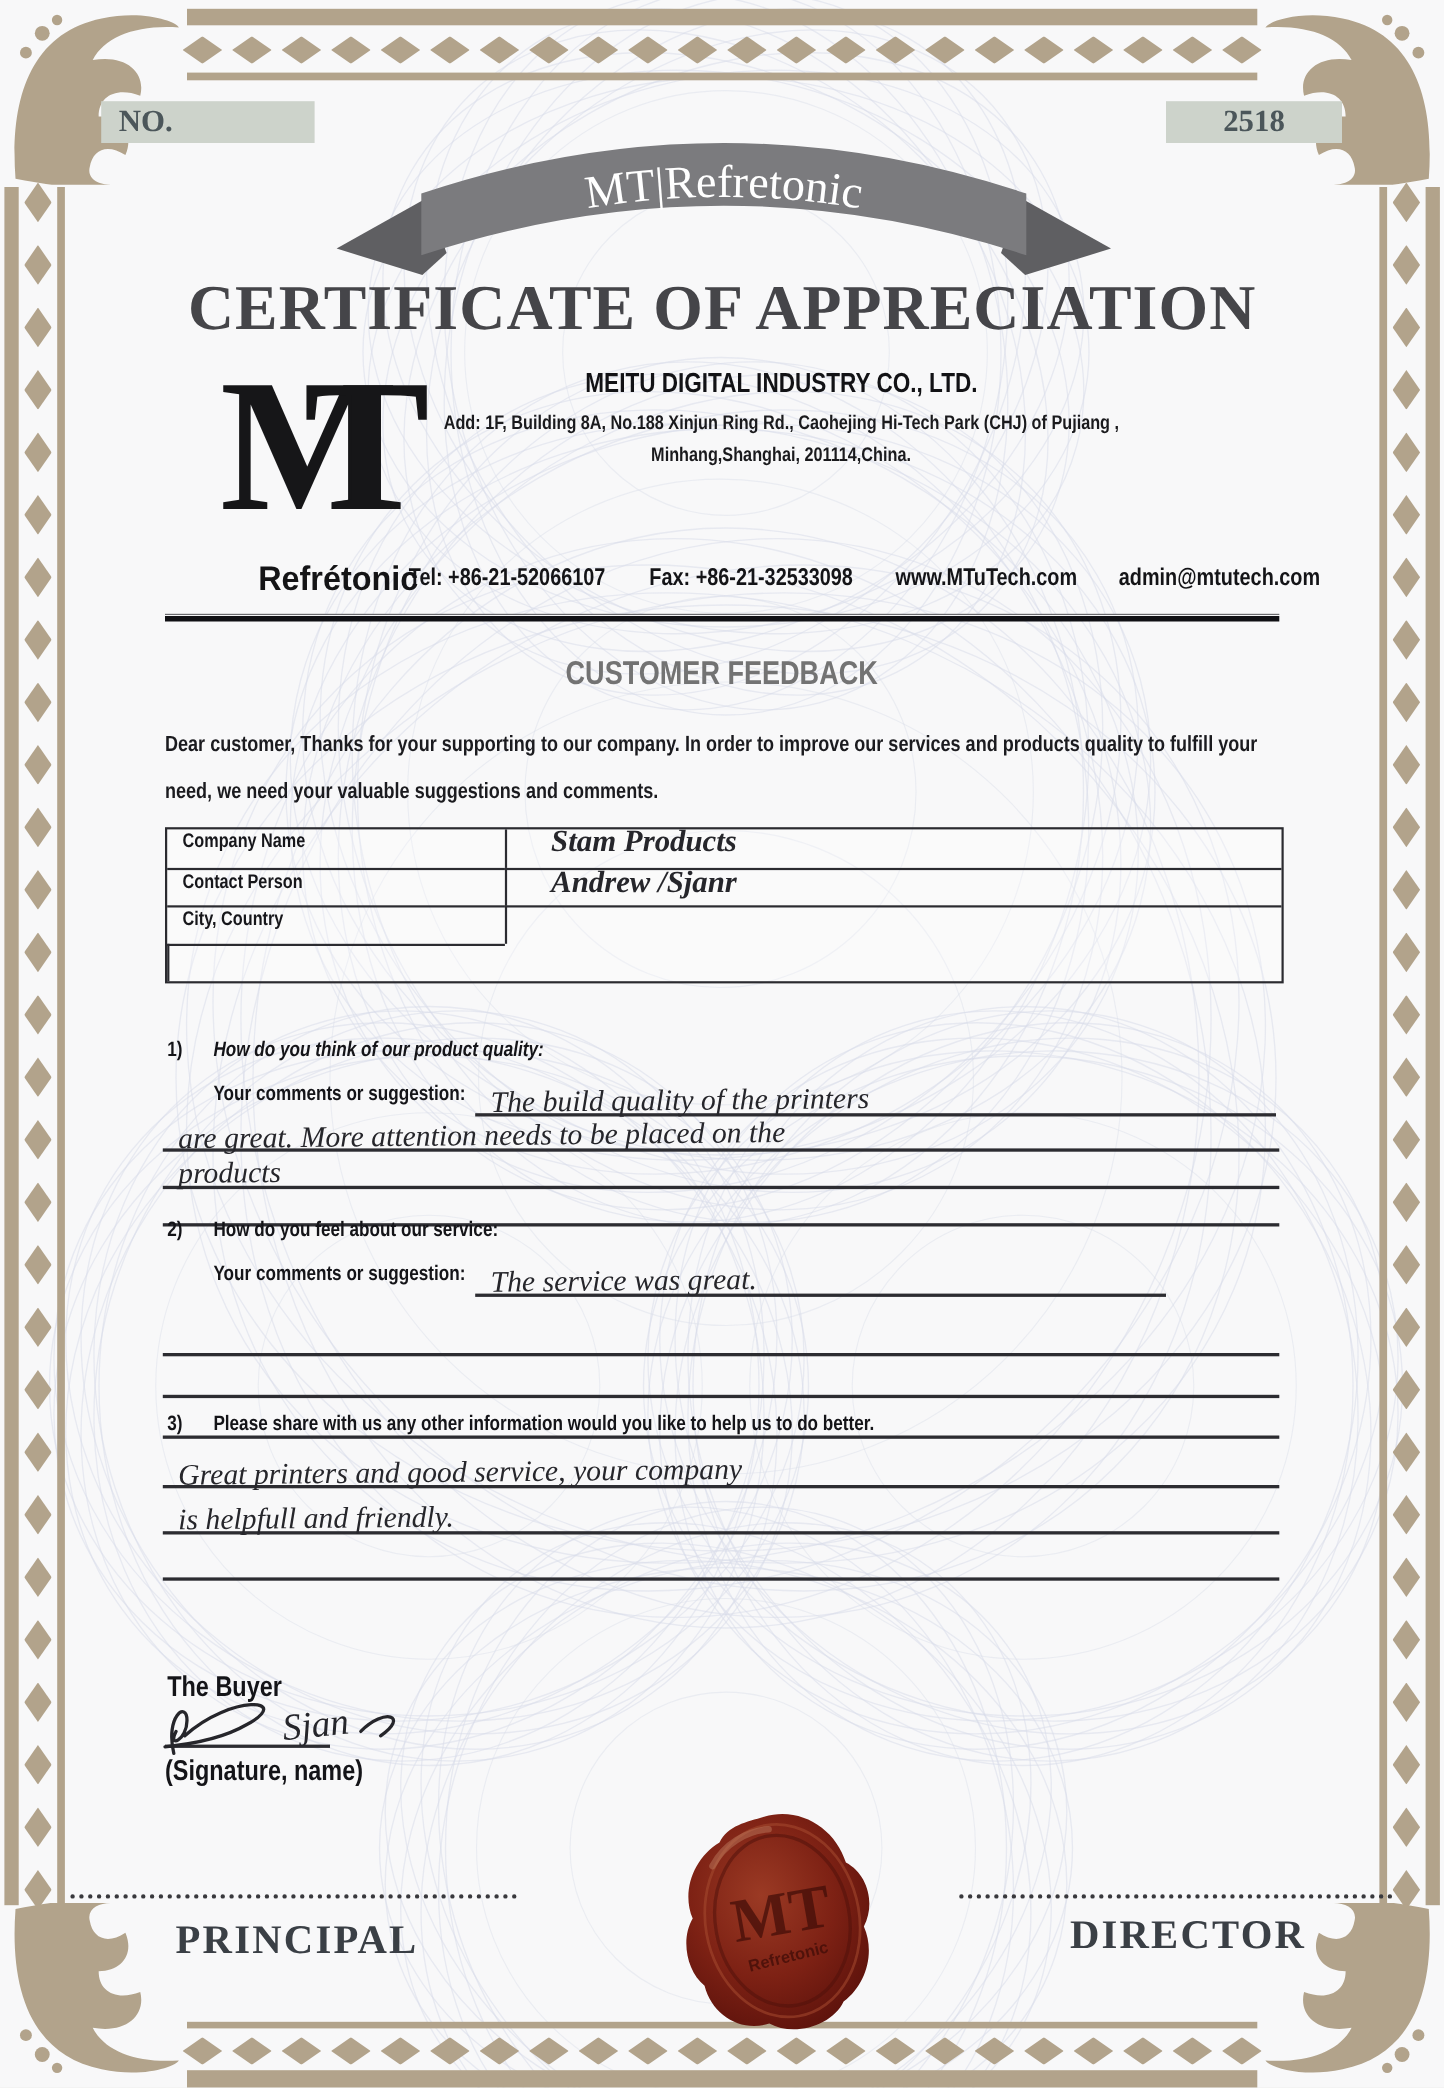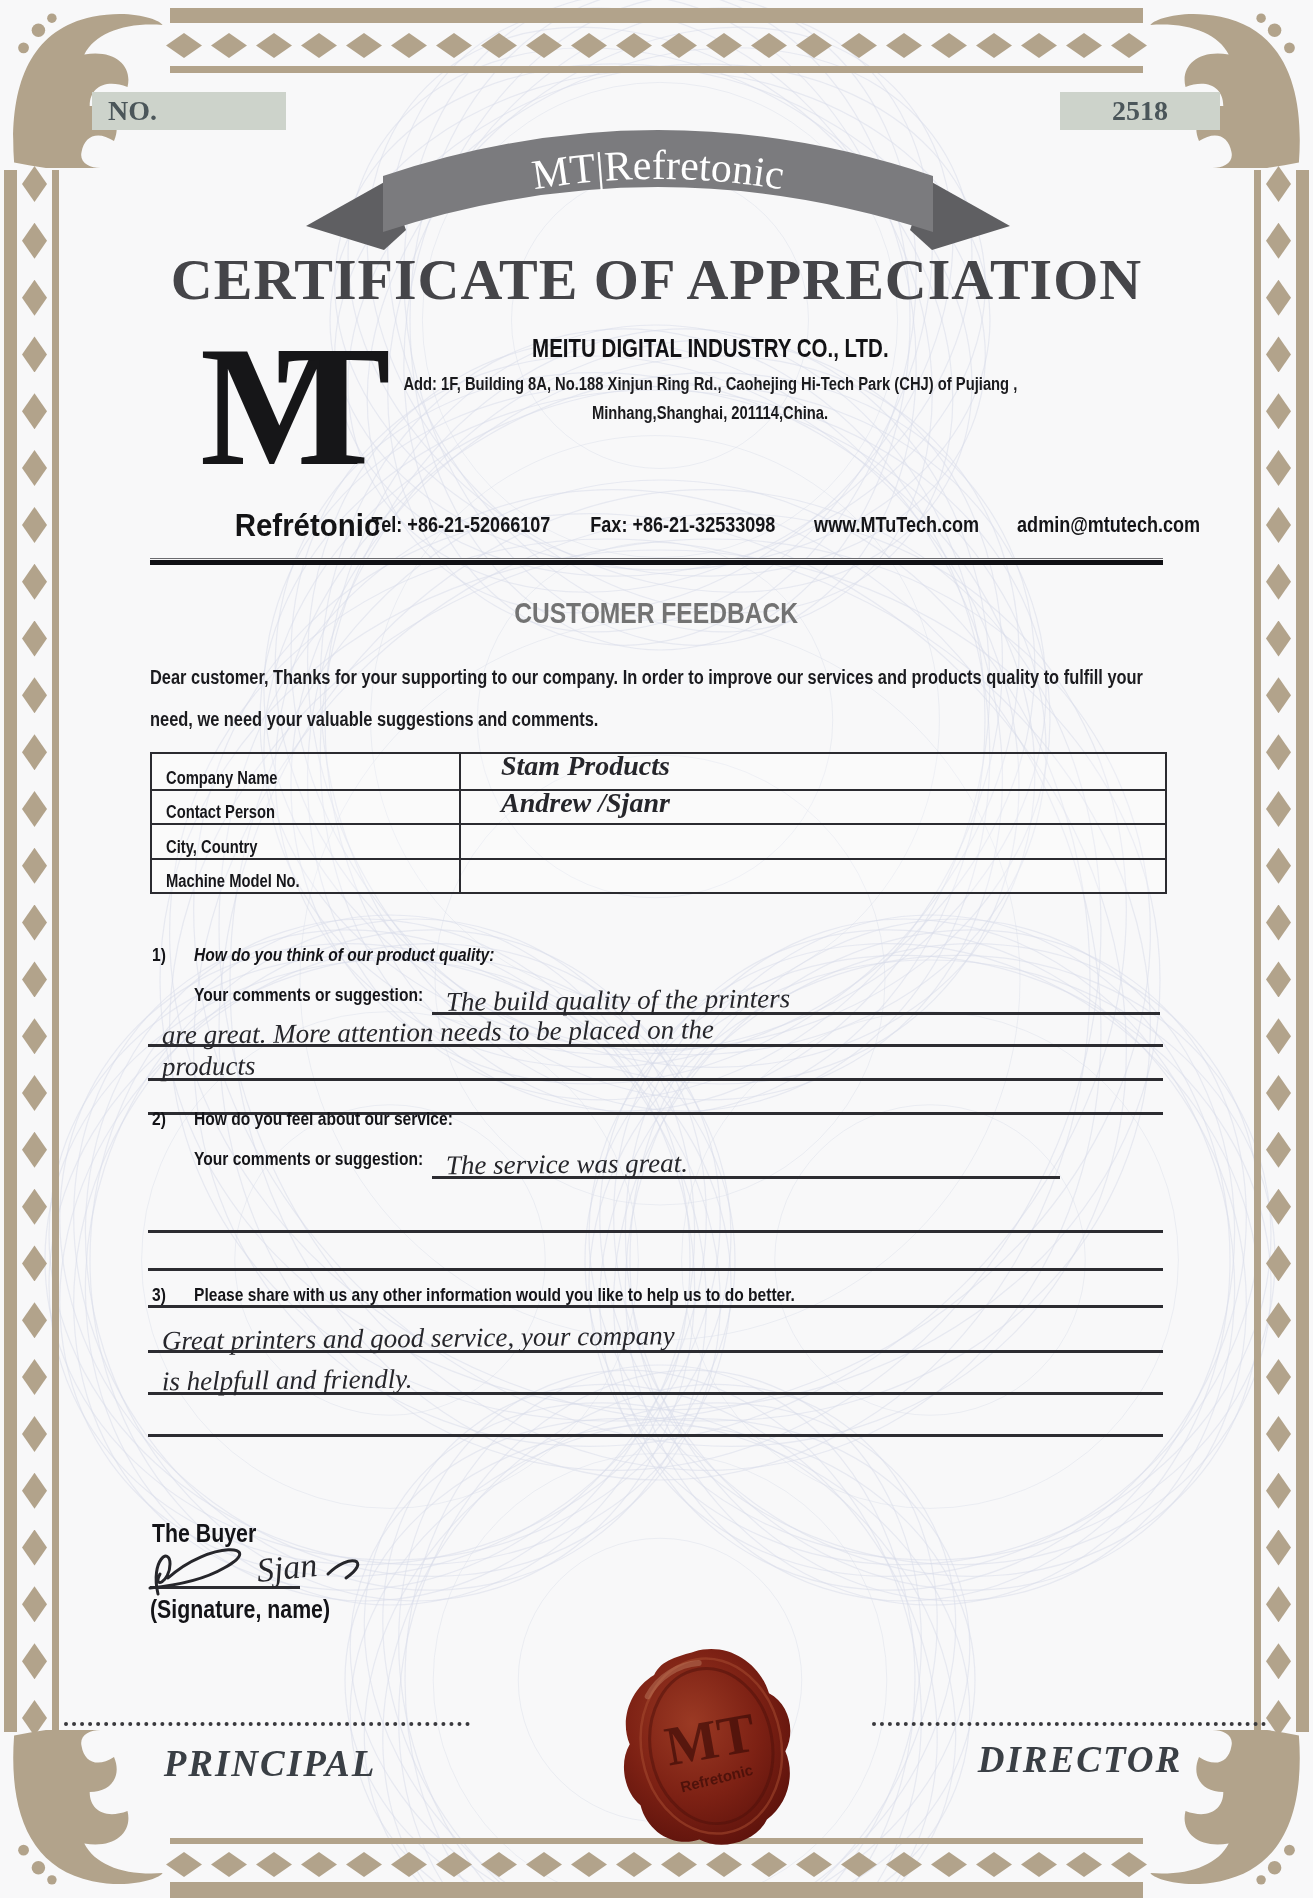--- a/index.html
+++ b/index.html
@@ -38,39 +38,39 @@
           font-weight:bold;font-size:22px;color:#141417;}
   .rule{position:absolute;z-index:4;height:7px;
         background:linear-gradient(to bottom,#6a6a6e 0 1px,#f6f6f7 1px 2px,#101014 2px 7px);}
   .cfhead{position:absolute;z-index:4;width:100%;text-align:center;font-weight:bold;
           font-size:30px;color:#737373;}
   .intro{position:absolute;z-index:4;width:1240px;transform:scaleX(.82);transform-origin:0 0;
          font-size:20px;font-weight:600;line-height:2.1;color:#1b1b1f;}
   
   .ftable{position:absolute;z-index:4;display:grid;grid-template-columns:307px 1fr;
           border:2px solid #2b2b30;background:rgba(255,255,255,.25);}
-  .ftable .cell{height:34.6px;border-top:2px solid #2b2b30;display:flex;align-items:flex-end;
+  .ftable .cell{height:34.6px;border-top:2px solid #2b2b30;display:flex;align-items:flex-start;
                 font-size:18px;font-weight:600;color:#16161a;padding-left:14px;box-sizing:border-box;}
   .ftable .cell.first{border-top:none;}
   .ftable .val{border-left:2px solid #2b2b30;overflow:visible;position:relative;}
   .hand{font-family:cursive;font-style:italic;color:#26262b;}
   .ftable .hand{position:absolute;left:40px;top:-4px;font-size:28px;white-space:nowrap;}
   
   .qnum{position:absolute;z-index:4;font-size:19px;font-weight:bold;color:#141418;}
   .qprompt{position:absolute;z-index:4;font-size:19px;font-weight:bold;color:#141418;}
   .ansline{position:absolute;z-index:4;height:34px;border-bottom:3px solid #2c2c31;}
   .ansline .hand{position:absolute;left:14px;bottom:-4px;font-size:27px;white-space:nowrap;
                  transform:rotate(-0.6deg);}
   
   .buyer{position:absolute;z-index:4;font-size:26px;font-weight:bold;color:#141418;}
   .sigline{position:absolute;z-index:4;background:#2c2c31;}
   .dotted{position:absolute;z-index:4;border-top:4px dotted #39393d;height:0;}
   .roleword{position:absolute;z-index:4;width:320px;text-align:center;
             font-family:"Liberation Serif",serif;font-weight:600;font-size:37px;
-            letter-spacing:2px;color:#3a3f45;font-style:italic;}
+            letter-spacing:2px;color:#3a3f45;}
   svg text{user-select:none;}
 </style>
 </head>
 <body>
 
 <div class="page">
 
   <svg id="guilloche" width="1313" height="1898" viewBox="0 0 1313 1898">
       <g transform="translate(660 320)">
         <ellipse rx="330" ry="250" transform="rotate(0)" fill="none" stroke="#d9dde9" stroke-width="1.2" opacity="0.55"></ellipse>
@@ -367,23 +367,20 @@
         <span class="cxl">Contact Person</span>
       </div>
     <div class="cell val">
         <span class="hand">Andrew /Sjanr</span>
       </div>
     <div class="cell">
         <span class="cxl">City, Country</span>
       </div>
     <div class="cell val">
         <span class="hand"></span>
-      </div>
-    <div class="cell">
-        <span class="cxl">Machine Model No.</span>
       </div>
     <div class="cell val">
         <span class="hand"></span>
       </div>
   </div>
 
   <div class="qnum" style="left:152px;top:944px;"><span class="cxl">1)</span></div>
   <div class="qprompt" style="left:194px;top:944px;font-style:italic;"><span class="cxl">How do you think of our product quality:</span></div>
   <div class="qprompt" style="left:194px;top:984px;"><span class="cxl">Your comments or suggestion:</span></div>
   <div class="ansline" style="left:432px;top:978px;width:728px;">

